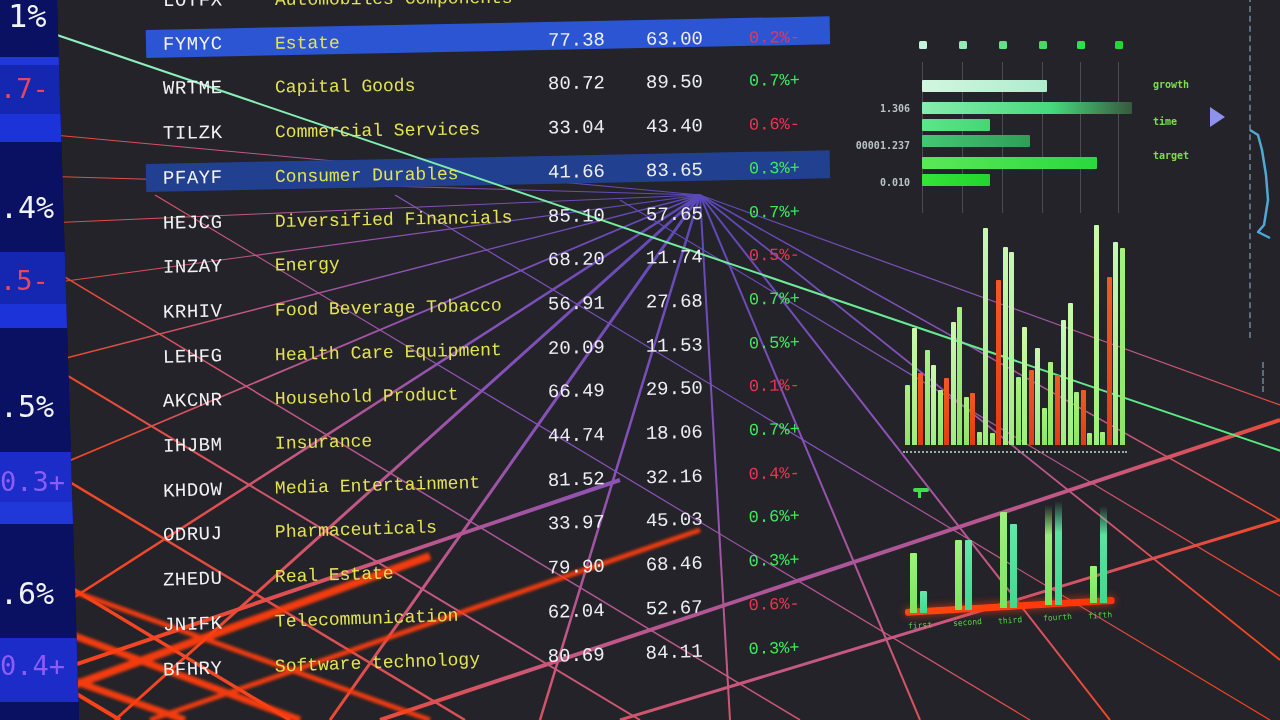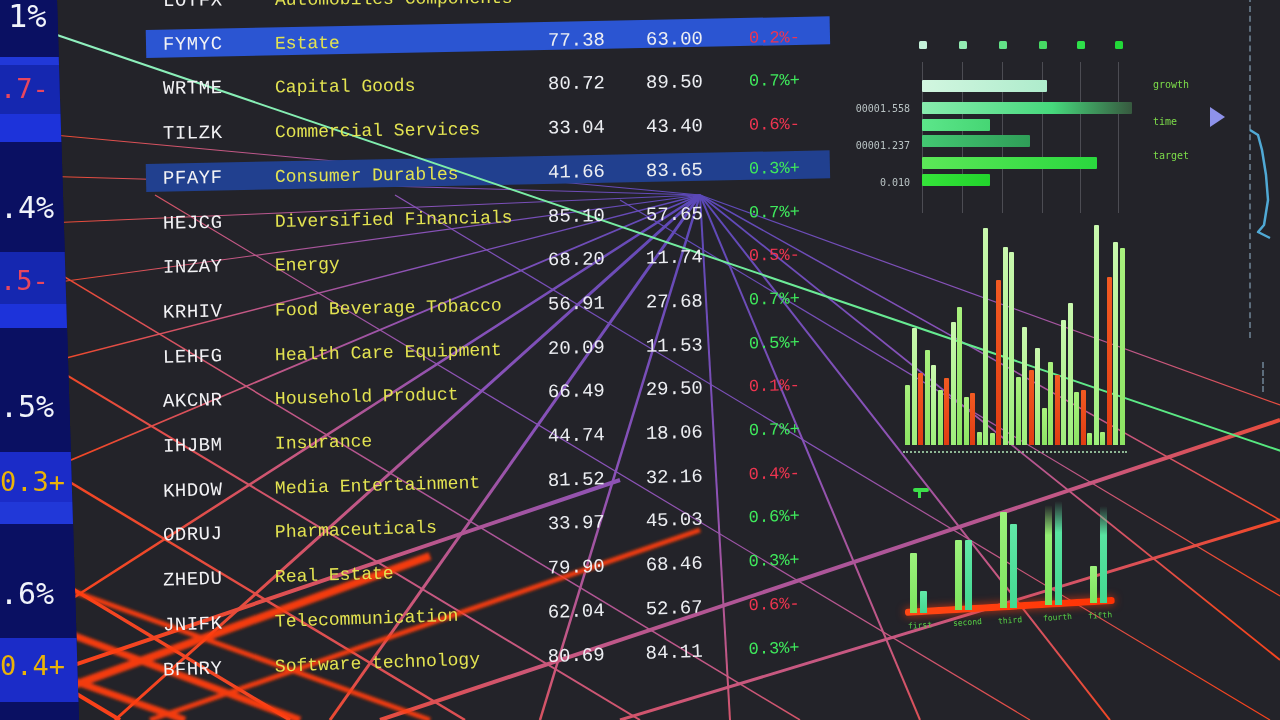--- a/index.html
+++ b/index.html
@@ -19,23 +19,23 @@
   .num{font-size:19px;color:#eceef2;text-align:right;width:105px;}
   .n1{left:350px;} .n2{left:448px;}
   .pct{left:550px;width:100px;font-size:17px;text-align:right;}
   .up{color:#3fe95c;} .down{color:#ee3550;}
   .hl{position:absolute;left:146px;width:684px;height:28px;transform-origin:0 50%;}
   
   #sidebar{position:absolute;left:0;top:0;width:80px;height:720px;z-index:7;
            background:#0a1062;clip-path:polygon(0 0,57px 0,79px 100%,0 100%);}
   .seg{position:absolute;left:0;width:100%;}
   .sblabel{position:absolute;left:0;white-space:nowrap;z-index:8;}
-  .sb-white{color:#f0f3fa;} .sb-red{color:#e8465e;} .sb-green{color:#eab308;}
-  
-  #hbar{position:absolute;left:850px;top:25px;width:345px;height:200px;z-index:5;}
+  .sb-white{color:#f0f3fa;} .sb-red{color:#e8465e;} .sb-green{color:#8b5cf6;}
+  
+  #hbar{position:absolute;left:850px;top:25px;width:345px;height:200px;z-index:5;font-weight:bold;}
   .hgrid{position:absolute;top:37px;height:151px;width:1px;background:#4c4c53;}
   .lsq{position:absolute;top:16px;width:8px;height:8px;border-radius:1.5px;}
   .hb{position:absolute;left:72px;height:12px;border-radius:1px;}
   .hlab{position:absolute;left:0;width:60px;text-align:right;font-size:10px;color:#b9c3c4;}
   .slab{position:absolute;left:303px;font-size:10px;color:#7ddc4a;}
   
   #midchart{position:absolute;left:905px;top:225px;width:228px;height:220px;z-index:5;
             display:flex;align-items:flex-end;gap:1.5px;}
   .vb{width:5px;border-radius:1px 1px 0 0;}
   .vb-g{background:linear-gradient(#a9f17e,#8ce463);}
@@ -258,21 +258,21 @@
       <div class="hgrid" style="left: 230px;"></div>
       <div class="lsq" style="left: 227px; background: rgb(46, 224, 74);"></div>
       <div class="hgrid" style="left: 268px;"></div>
       <div class="lsq" style="left: 265px; background: rgb(34, 216, 56);"></div>
       <div class="hb" style="top: 55px; width: 125px; background: linear-gradient(90deg, rgb(210, 246, 224), rgb(174, 236, 204));"></div>
       <div class="hb" style="top: 77px; width: 210px; background: linear-gradient(90deg, rgb(136, 236, 174), rgb(70, 216, 124) 62%, rgb(55, 89, 63));"></div>
       <div class="hb" style="top: 94px; width: 68px; background: linear-gradient(90deg, rgb(92, 230, 138), rgb(70, 214, 116));"></div>
       <div class="hb" style="top: 110px; width: 108px; background: linear-gradient(90deg, rgb(67, 200, 114), rgb(47, 158, 88));"></div>
       <div class="hb" style="top: 132px; width: 175px; background: linear-gradient(90deg, rgb(92, 232, 88), rgb(42, 216, 62));"></div>
       <div class="hb" style="top: 149px; width: 68px; background: linear-gradient(90deg, rgb(53, 228, 58), rgb(34, 212, 44));"></div>
-      <div class="hlab" style="top: 78px;">00001.558</div>
+      <div class="hlab" style="top: 78px;">1.306</div>
       <div class="hlab" style="top: 115px;">00001.237</div>
       <div class="hlab" style="top: 152px;">0.010</div>
     </div>
 
   <div id="midchart">
       <div class="vb vb-g" style="height: 60px;"></div>
       <div class="vb vb-m" style="height: 117px;"></div>
       <div class="vb vb-r" style="height: 72px;"></div>
       <div class="vb vb-g" style="height: 95px;"></div>
       <div class="vb vb-m" style="height: 80px;"></div>

